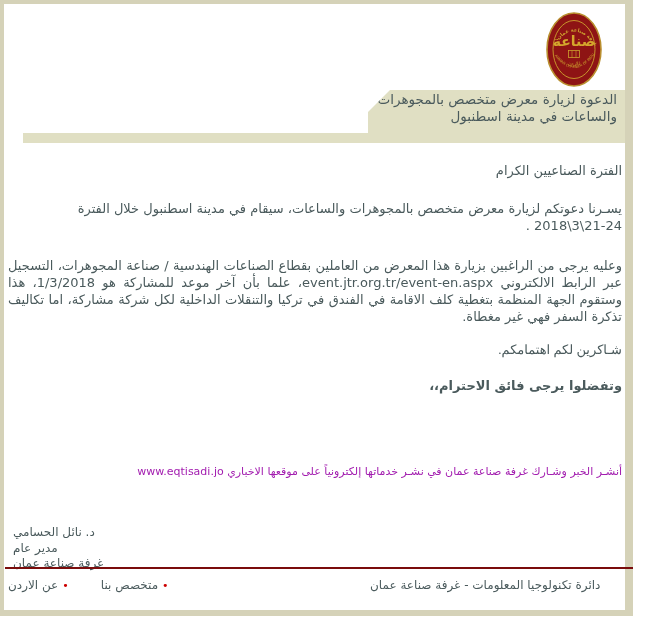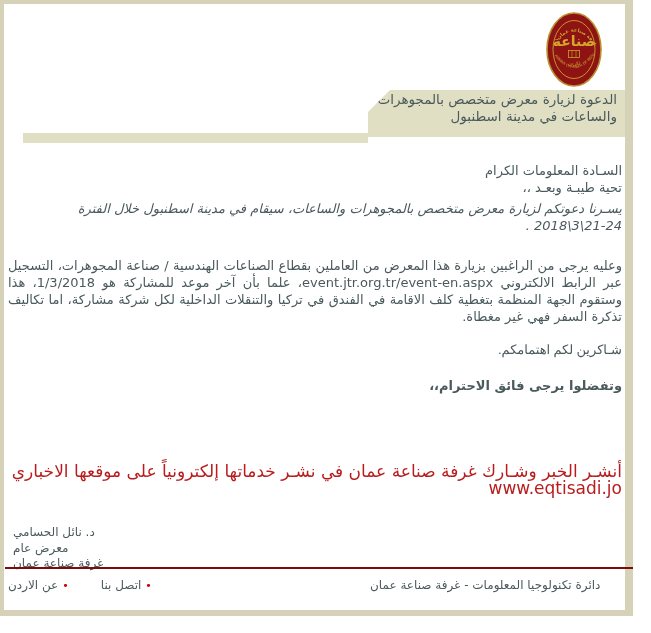--- a/index.html
+++ b/index.html
@@ -6,33 +6,33 @@
   .page{position:relative;width:651px;height:633px;background:#ffffff;overflow:hidden;
         font-family:"DejaVu Sans",sans-serif;color:#4a5a5c;}
   .bar{position:absolute;background:#d5d2b8;}
   .bar.top{left:0;top:0;width:633px;height:4px;}
   .bar.left{left:0;top:0;width:4px;height:615px;}
   .bar.right{left:625px;top:0;width:8px;height:615px;}
   .bar.bottom{left:0;top:610px;width:633px;height:6px;}
 
   .logo{position:absolute;left:546px;top:12px;width:56px;height:75px;}
 
-  .title-box{position:absolute;left:368px;top:90px;width:257px;height:47px;
+  .title-box{position:absolute;left:368px;top:90px;width:257px;height:53px;
              background:#e0dfc3;direction:rtl;text-align:right;
              font-size:13.5px;line-height:17px;padding:1px 8px 0 0;box-sizing:border-box;
              clip-path:polygon(22px 0,100% 0,100% 100%,0 100%,0 22px);}
   .title-band{position:absolute;left:23px;top:133px;width:345px;height:10px;background:#e0dfc3;}
   .content{position:absolute;left:8px;width:614px;direction:rtl;text-align:right;
            font-size:13px;line-height:17px;}
   .greeting{top:162px;}
-  .para1{top:200px;white-space:pre-line;font-style:italic;}
+  .para1{top:200px;white-space:pre-line;}
   .para2{top:257px;text-align:justify;}
   .thanks{top:341px;font-family:Liberation Serif, serif;}
   .closing{top:377px;font-weight:bold;}
-  .share{top:463px;color:#b91c1c;font-size:17px;}
+  .share{top:463px;color:#a21caf;font-size:11px;}
 
   .signature{position:absolute;left:13px;top:525px;direction:rtl;text-align:left;
              font-size:12px;line-height:15.5px;}
   .rule{position:absolute;left:5px;top:567px;width:628px;height:2px;background:#7a0c0c;}
 
   .footer-dept{position:absolute;left:370px;top:578px;direction:rtl;font-size:12px;color:#4a5a5c;}
   .footer-links{position:absolute;left:8px;top:578px;display:flex;gap:32px;font-size:12px;}
   .footer-link{direction:rtl;display:inline-flex;gap:4px;align-items:baseline;cursor:pointer;color:#4a5a5c;}
   .bullet{color:#cc0000;font-size:11px;}
 </style>
@@ -65,49 +65,48 @@
       </text>
     </svg>
   </div>
 
   <div class="title-box">
     <span>الدعوة لزيارة معرض متخصص بالمجوهرات والساعات في مدينة اسطنبول</span>
   </div>
   <div class="title-band"></div>
 
   <div class="content greeting">
-    <div>السـادة المعلومات الكرام</div>
-    <div>تحية طيبـة وبعـد ،،</div>
+    <div>الفترة الصناعيين الكرام</div>
   </div>
 
   <div class="content para1">يسـرنا دعوتكم لزيارة معرض متخصص بالمجوهرات والساعات، سيقام في مدينة اسطنبول خلال الفترة
 21-24\3\2018 .</div>
 
   <div class="content para2">وعليه يرجى من الراغبين بزيارة هذا المعرض من العاملين بقطاع الصناعات الهندسية / صناعة المجوهرات، التسجيل عبر الرابط الالكتروني event.jtr.org.tr/event-en.aspx، علما بأن آخر موعد للمشاركة هو 1/3/2018، هذا وستقوم الجهة المنظمة بتغطية كلف الاقامة في الفندق في تركيا والتنقلات الداخلية لكل شركة مشاركة، اما تكاليف تذكرة السفر فهي غير مغطاة.</div>
 
   <div class="content thanks">شـاكرين لكم اهتمامكم.</div>
 
   <div class="content closing">وتفضلوا يرجى فائق الاحترام،،</div>
 
   <div class="content share">أنشـر الخبر وشـارك غرفة صناعة عمان في نشـر خدماتها إلكترونياً على موقعها الاخباري www.eqtisadi.jo</div>
 
   <div class="signature">
     <div>د. نائل الحسامي</div>
-    <div>معرض عام</div>
+    <div>مدير عام</div>
     <div>غرفة صناعة عمان</div>
   </div>
 
   <div class="rule"></div>
 
   <div class="footer-dept">دائرة تكنولوجيا المعلومات - غرفة صناعة عمان</div>
 
   <div class="footer-links">
     <span class="footer-link">
       <span class="bullet">•</span>
       <span>عن الاردن</span>
     </span>
     <span class="footer-link">
       <span class="bullet">•</span>
-      <span>اتصل بنا</span>
+      <span>متخصص بنا</span>
     </span>
   </div>
 
 </div>
 
 </body></html>

